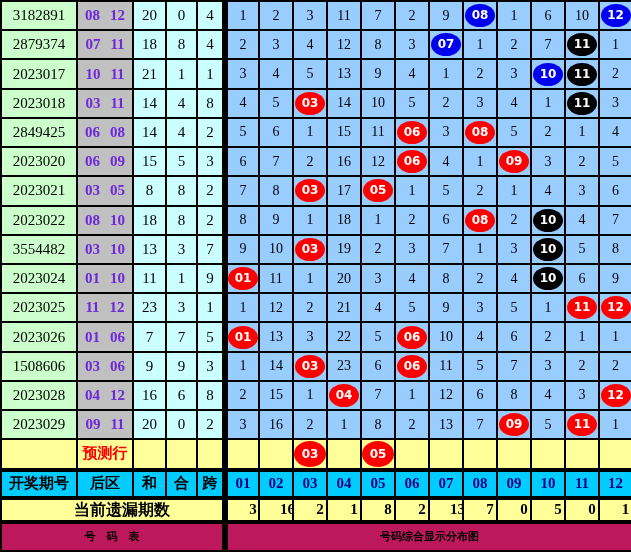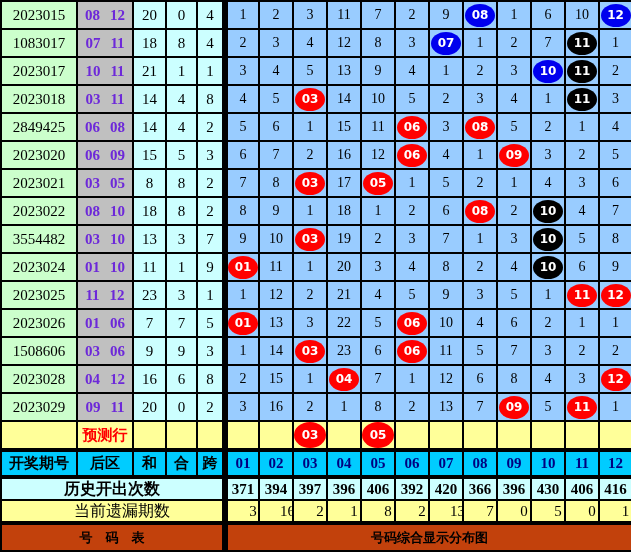--- a/index.html
+++ b/index.html
@@ -26,25 +26,25 @@
   .r-pred{height:24px;}
   .r-pred td{background:#ffff99;}
   .c-predlabel{color:#ff0000;font-weight:bold;margin-top:20px;}
   
   .r-hdr{height:27px;}
   .r-hdr td{background:#00ccff;font-weight:bold;border-top:4px solid #000;border-bottom:4px solid #000;}
   .c-colhead{color:#000080;}
   
   .r-stat{height:23px;}
   .r-hist td{background:#ccffff;font-weight:bold;}
-  .r-miss td{background:#ffff99;font-weight:normal;border-bottom:4px solid #000;padding-left:20px;}
+  .r-miss td{background:#ffff99;font-weight:bold;border-bottom:4px solid #000;padding-left:20px;}
   .c-statlabel{font-size:16px;}
   
   .r-foot{height:28px;}
-  .r-foot td{background:#c2410c;font-weight:bold;font-size:13px;}
+  .r-foot td{background:#be185d;font-weight:bold;font-size:11px;}
   .c-footleft{white-space:pre;}
   
   .ball{
     display:inline-block;width:30px;height:23px;line-height:23px;border-radius:50%;
     color:#ffffff;font-weight:bold;font-size:12px;text-align:center;
     font-family:"DejaVu Sans","Liberation Sans",sans-serif;
   }
   .ball.red{background:#ff0000;}
   .ball.blue{background:#0000ee;}
   .ball.black{background:#000000;}
@@ -70,40 +70,40 @@
       <col style="width:34px">
         <col style="width:34px">
         <col style="width:34px">
         <col style="width:34px">
         <col style="width:34px">
         <col style="width:33px">
     </colgroup>
 
     <tbody id="draw-rows">
         <tr class="r-data">
-          <td class="c-period">2023015</td>
+          <td class="c-period">3182891</td>
           <td class="c-back"><span>08</span><span>12</span></td>
           <td class="c-stat">20</td>
           <td class="c-stat">0</td>
           <td class="c-stat c-leftend">4</td>
           <td class="c-num">1</td>
           <td class="c-num">2</td>
           <td class="c-num">3</td>
           <td class="c-num">11</td>
           <td class="c-num">7</td>
           <td class="c-num">2</td>
           <td class="c-num">9</td>
           <td class="c-num"><span class="ball blue">08</span></td>
           <td class="c-num">1</td>
           <td class="c-num">6</td>
           <td class="c-num">10</td>
           <td class="c-num"><span class="ball blue">12</span></td>
         </tr>
         <tr class="r-data">
-          <td class="c-period">1083017</td>
+          <td class="c-period">2879374</td>
           <td class="c-back"><span>07</span><span>11</span></td>
           <td class="c-stat">18</td>
           <td class="c-stat">8</td>
           <td class="c-stat c-leftend">4</td>
           <td class="c-num">2</td>
           <td class="c-num">3</td>
           <td class="c-num">4</td>
           <td class="c-num">12</td>
           <td class="c-num">8</td>
           <td class="c-num">3</td>
@@ -397,35 +397,20 @@
           <td class="c-colhead">05</td>
           <td class="c-colhead">06</td>
           <td class="c-colhead">07</td>
           <td class="c-colhead">08</td>
           <td class="c-colhead">09</td>
           <td class="c-colhead">10</td>
           <td class="c-colhead">11</td>
           <td class="c-colhead">12</td>
         </tr>
 
-      <tr id="history-row" class="r-stat r-hist">
-        <td colspan="5" class="c-leftend c-statlabel">历史开出次数</td>
-      <td>371</td>
-          <td>394</td>
-          <td>397</td>
-          <td>396</td>
-          <td>406</td>
-          <td>392</td>
-          <td>420</td>
-          <td>366</td>
-          <td>396</td>
-          <td>430</td>
-          <td>406</td>
-          <td>416</td>
-        </tr>
 
       <tr id="missing-row" class="r-stat r-miss">
         <td colspan="5" class="c-leftend c-statlabel">当前遗漏期数</td>
       <td>3</td>
           <td>16</td>
           <td>2</td>
           <td>1</td>
           <td>8</td>
           <td>2</td>
           <td>13</td>

